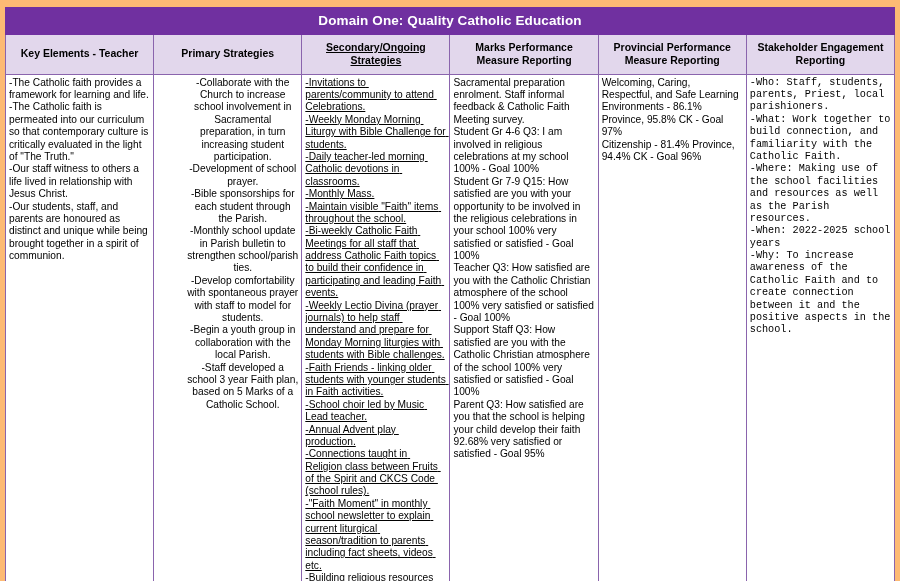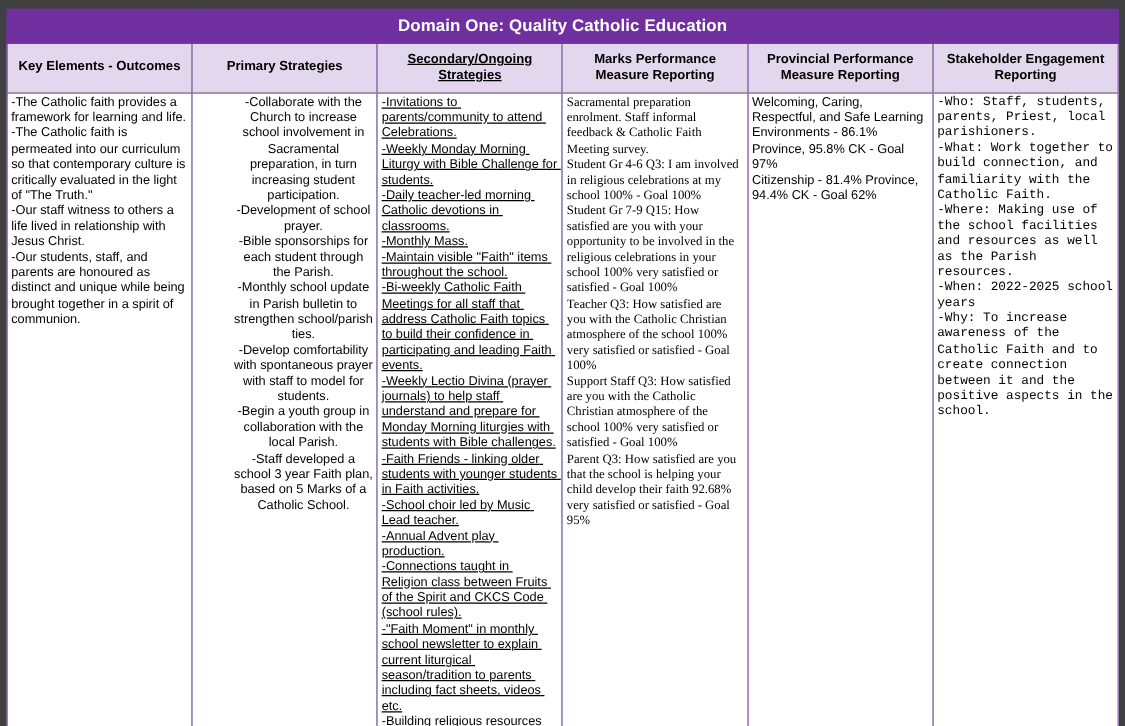--- a/index.html
+++ b/index.html
@@ -6,21 +6,21 @@
   html, body {
     margin: 0; padding: 0;
     width: 900px; height: 581px;
     background: #ffffff;
     font-family: "Liberation Sans", sans-serif;
     overflow: hidden;
   }
   #page {
     position: relative;
     width: 900px; height: 581px;
-    background: #404040;
+    background: #fdba74;
     padding: 7px 3px 0 5px;
   }
   table.plan {
     width: 890px;
     border-collapse: collapse;
     table-layout: fixed;
     border: 1px solid #8a64ad;
   }
   td, th { vertical-align: top; padding: 0; }
 
@@ -73,21 +73,21 @@
 </head>
 <body>
 
 <div id="page">
   <table class="plan">
     <tbody>
         <tr>
       <td class="title-cell" colspan="6">Domain One: Quality Catholic Education</td>
     </tr>
     <tr>
-      <th class="hdr c1">Key Elements - Outcomes</th>
+      <th class="hdr c1">Key Elements - Teacher</th>
       <th class="hdr c2">Primary Strategies</th>
       <th class="hdr c3">Secondary/Ongoing Strategies</th>
       <th class="hdr c4">Marks Performance Measure Reporting</th>
       <th class="hdr c5">Provincial Performance Measure Reporting</th>
       <th class="hdr c6">Stakeholder Engagement Reporting</th>
     </tr>
     <tr>
       <td class="body-cell c1">
             <p style="white-space: pre-wrap;">-The Catholic faith provides a framework for learning and life.
 -The Catholic faith is permeated into our curriculum so that contemporary culture is critically evaluated in the light of "The Truth."
@@ -115,30 +115,30 @@
 -School choir led by Music Lead teacher.
 -Annual Advent play production.
 -Connections taught in Religion class between Fruits of the Spirit and CKCS Code (school rules).
 -"Faith Moment" in monthly school newsletter to explain current liturgical season/tradition to parents including fact sheets, videos etc.
 -Building religious resources within the school so they are accessible to staff and students (i.e. prayer buckets, class sets of rosaries).
 -Faith Builders (extra-curricular club) plan and implement Faith activities.
 -Religion Lead teacher with lead time to plan and implement Faith activities.
 -School sponsorship through Chalice (with fundraising).</p>
           </td>
       <td class="body-cell c4">
-            <p style="white-space: pre-wrap; font-family: Liberation Serif, serif;">Sacramental preparation enrolment. Staff informal feedback &amp; Catholic Faith Meeting survey.
+            <p style="white-space: pre-wrap;">Sacramental preparation enrolment. Staff informal feedback &amp; Catholic Faith Meeting survey.
 Student Gr 4-6 Q3: I am involved in religious celebrations at my school 100% - Goal 100%
 Student Gr 7-9 Q15: How satisfied are you with your opportunity to be involved in the religious celebrations in your school 100% very satisfied or satisfied - Goal 100%
 Teacher Q3: How satisfied are you with the Catholic Christian atmosphere of the school 100% very satisfied or satisfied - Goal 100%
 Support Staff Q3: How satisfied are you with the Catholic Christian atmosphere of the school 100% very satisfied or satisfied - Goal 100%
 Parent Q3: How satisfied are you that the school is helping your child develop their faith 92.68% very satisfied or satisfied - Goal 95%</p>
           </td>
       <td class="body-cell c5">
             <p style="white-space: pre-wrap;">Welcoming, Caring, Respectful, and Safe Learning Environments - 86.1% Province, 95.8% CK - Goal 97%
-Citizenship - 81.4% Province, 94.4% CK - Goal 62%</p>
+Citizenship - 81.4% Province, 94.4% CK - Goal 96%</p>
           </td>
       <td class="body-cell c6">
         <div class="logo-cell-inner">
           <p style="white-space: pre-wrap; font-family: Liberation Mono, monospace;">-Who: Staff, students, parents, Priest, local parishioners.
 -What: Work together to build connection, and familiarity with the Catholic Faith.
 -Where: Making use of the school facilities and resources as well as the Parish resources.
 -When: 2022-2025 school years
 -Why: To increase awareness of the Catholic Faith and to create connection between it and the positive aspects in the school.</p>
 
         </div>

